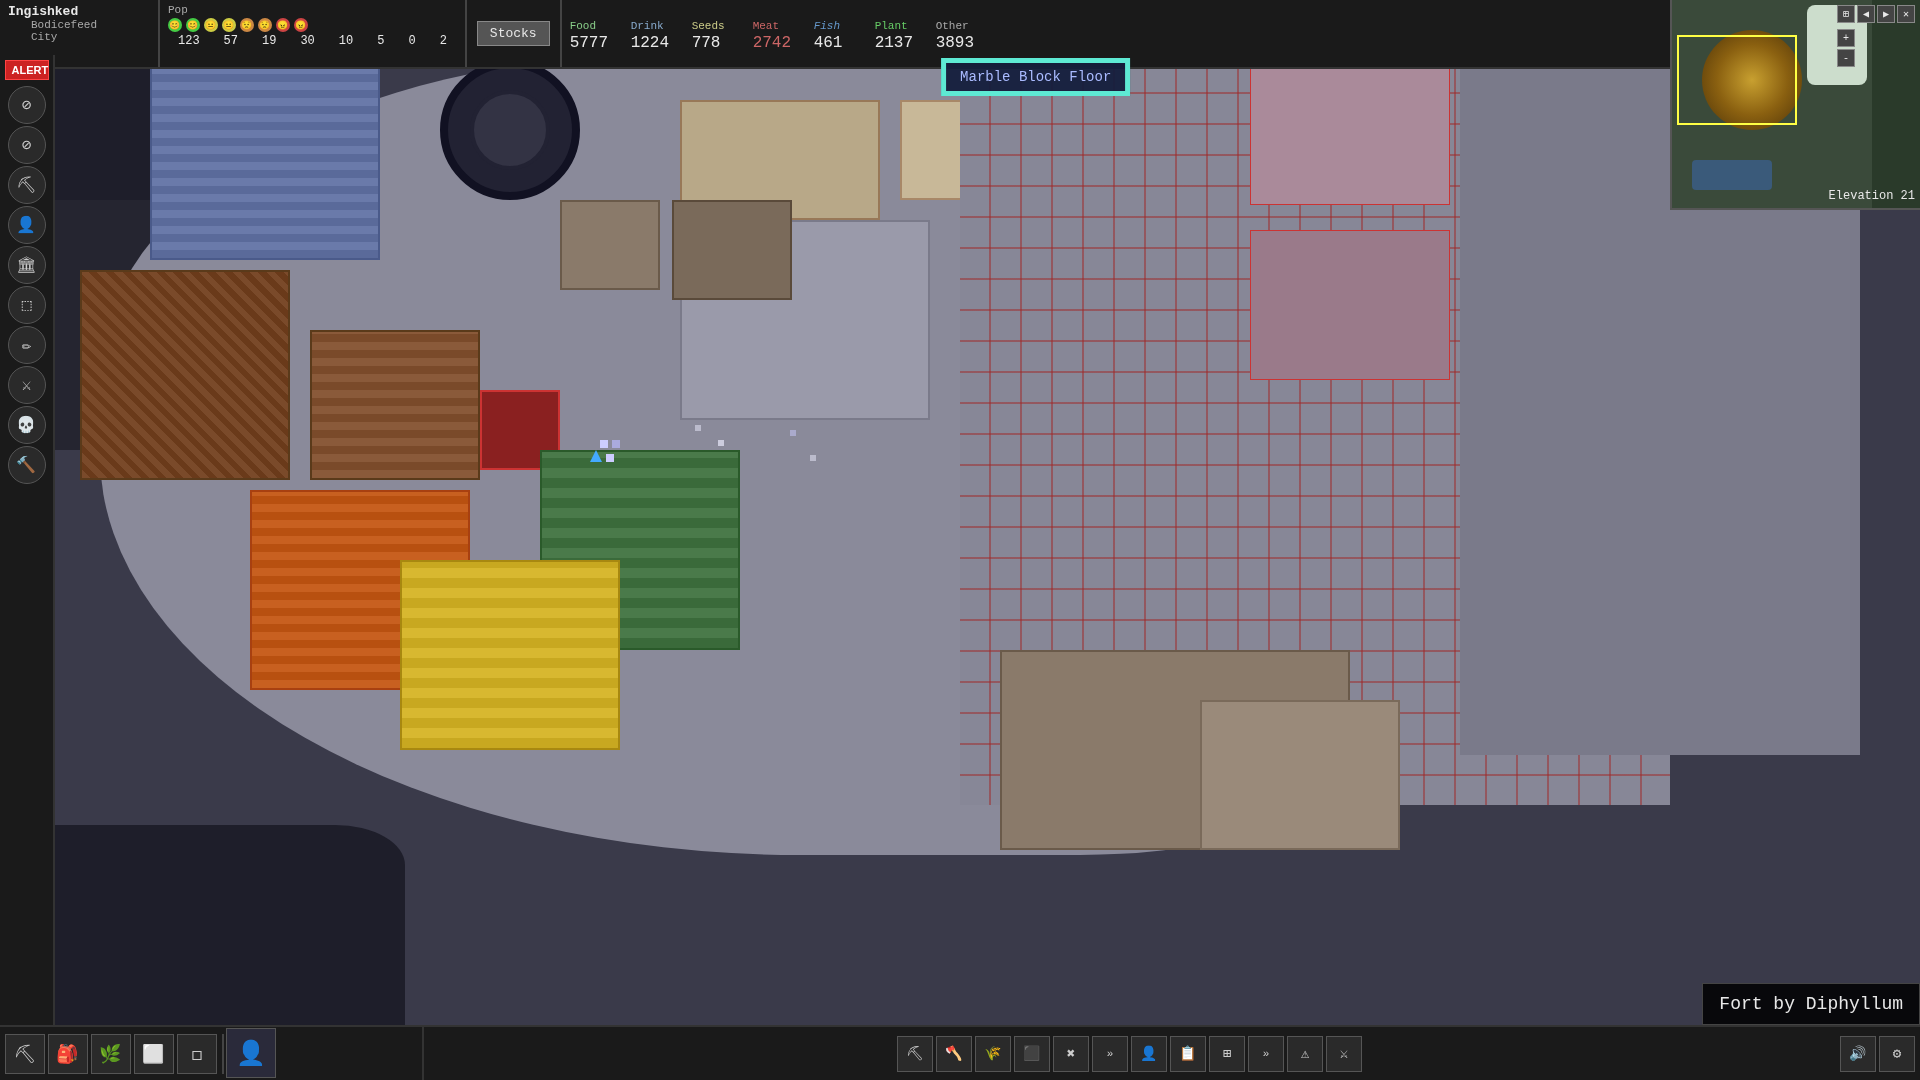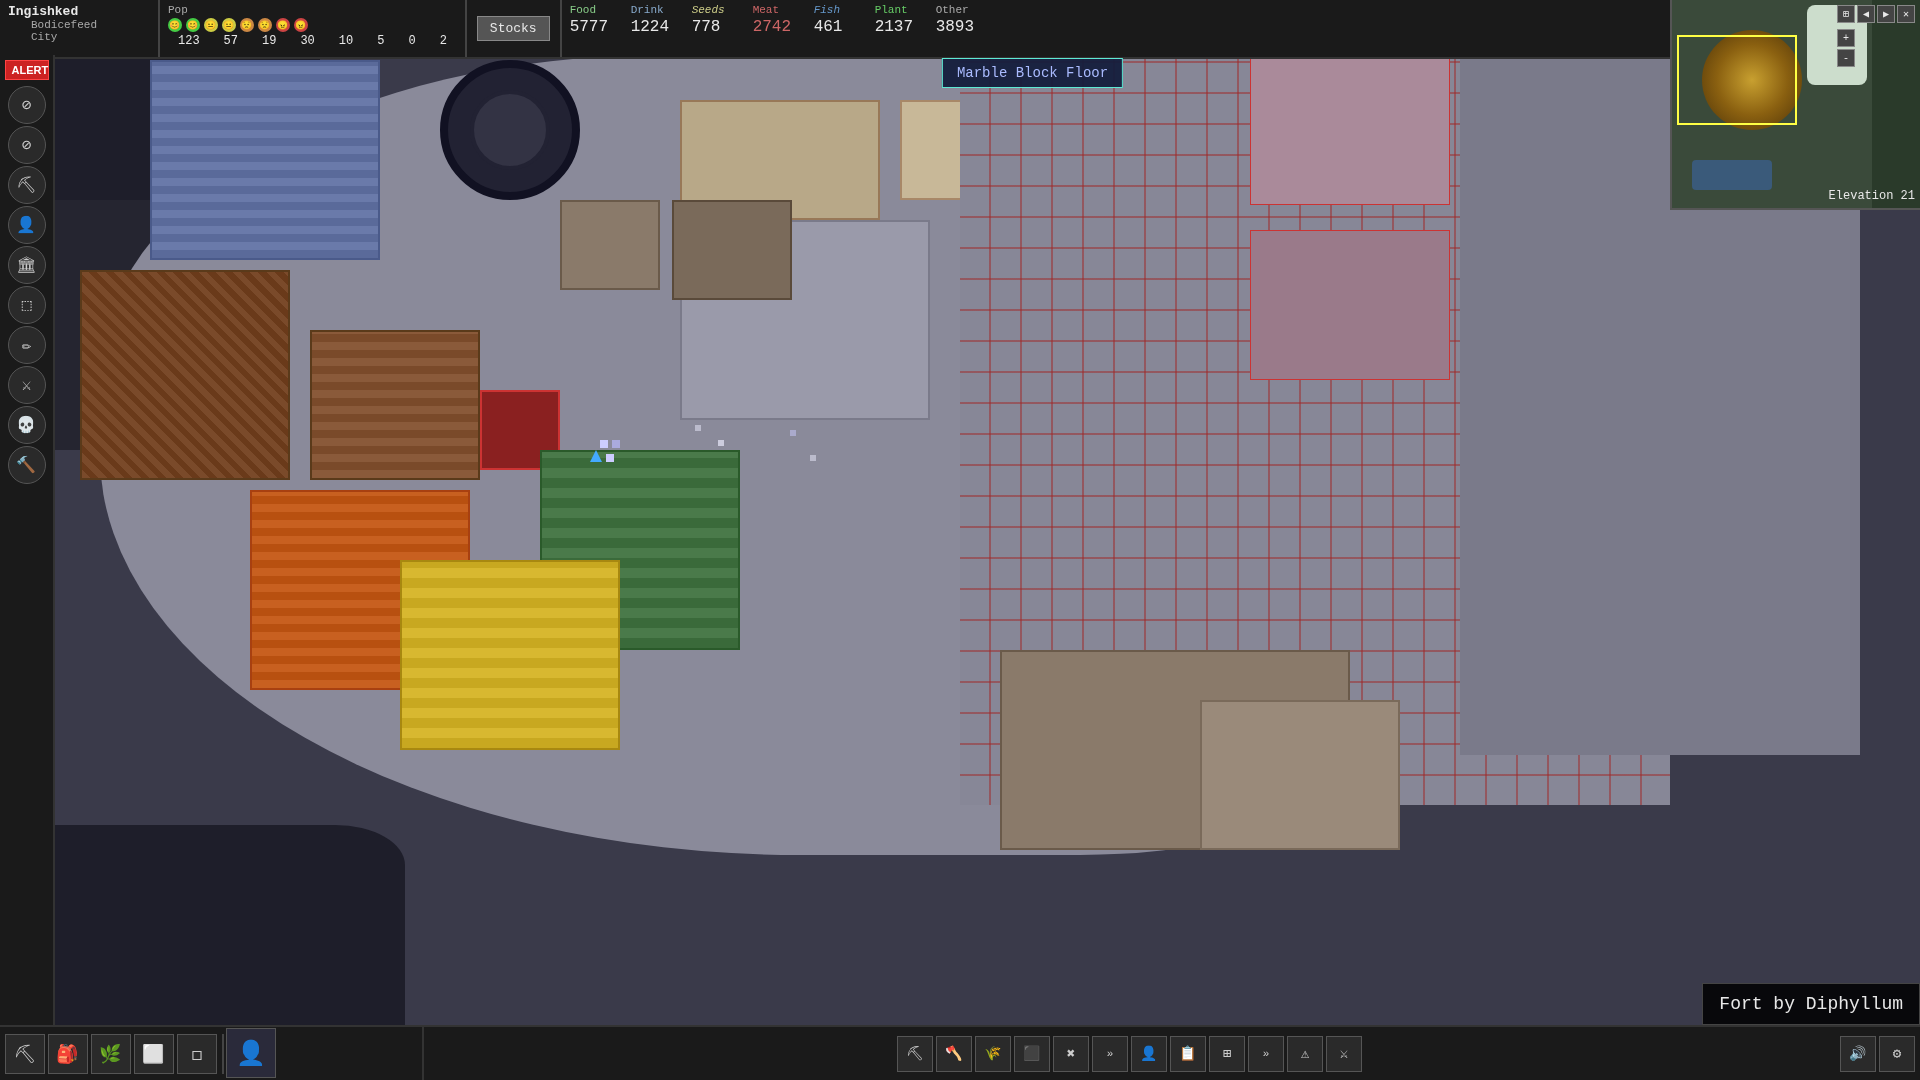--- a/index.html
+++ b/index.html
@@ -19,21 +19,21 @@
       width: 1920px;
       height: 1080px;
       background: #3a3a4a;
       overflow: hidden;
     }
 
     
     #top-hud {
       position: absolute;
       top: 0; left: 0; right: 0;
-      height: 59px;
+      height: 69px;
       background: #1a1a1a;
       border-bottom: 2px solid #333;
       display: flex;
       align-items: stretch;
       z-index: 100;
     }
 
     #fort-info {
       padding: 4px 8px;
       border-right: 2px solid #444;
@@ -106,31 +106,32 @@
 
     #resources-section {
       flex: 1;
       padding: 4px 8px;
       border-right: 2px solid #444;
     }
 
     .res-labels {
       display: flex;
       gap: 16px;
+      margin-top: 16px;
     }
 
     .res-label {
       font-size: 11px;
       color: #aaaaaa;
       min-width: 45px;
     }
 
     .res-label.food { color: #88cc88; }
     .res-label.drink { color: #88aacc; }
-    .res-label.seeds { color: #cccc88; font-style: italic; }
+    .res-label.seeds { color: #cccc88; }
     .res-label.meat { color: #cc6666; }
     .res-label.fish { color: #6699cc; font-style: italic; }
     .res-label.plant { color: #66cc66; }
     .res-label.other { color: #aaaaaa; }
 
     .res-values {
       display: flex;
       gap: 16px;
       margin-top: 2px;
     }
@@ -333,21 +334,21 @@
       font-weight: normal;
     }
 
     
     #tooltip {
       position: absolute;
       top: 58px;
       left: 50%;
       transform: translateX(-10%);
       background: rgba(20, 30, 60, 0.95);
-      border: 1px solid #5eead4;
+      border: 5px solid #5eead4;
       padding: 6px 14px;
       z-index: 200;
       color: #aabbff;
       font-size: 14px;
       pointer-events: none;
     }
 
     
     .icon-green { background: #44cc44; }
     .icon-yellow { background: #cccc44; }

